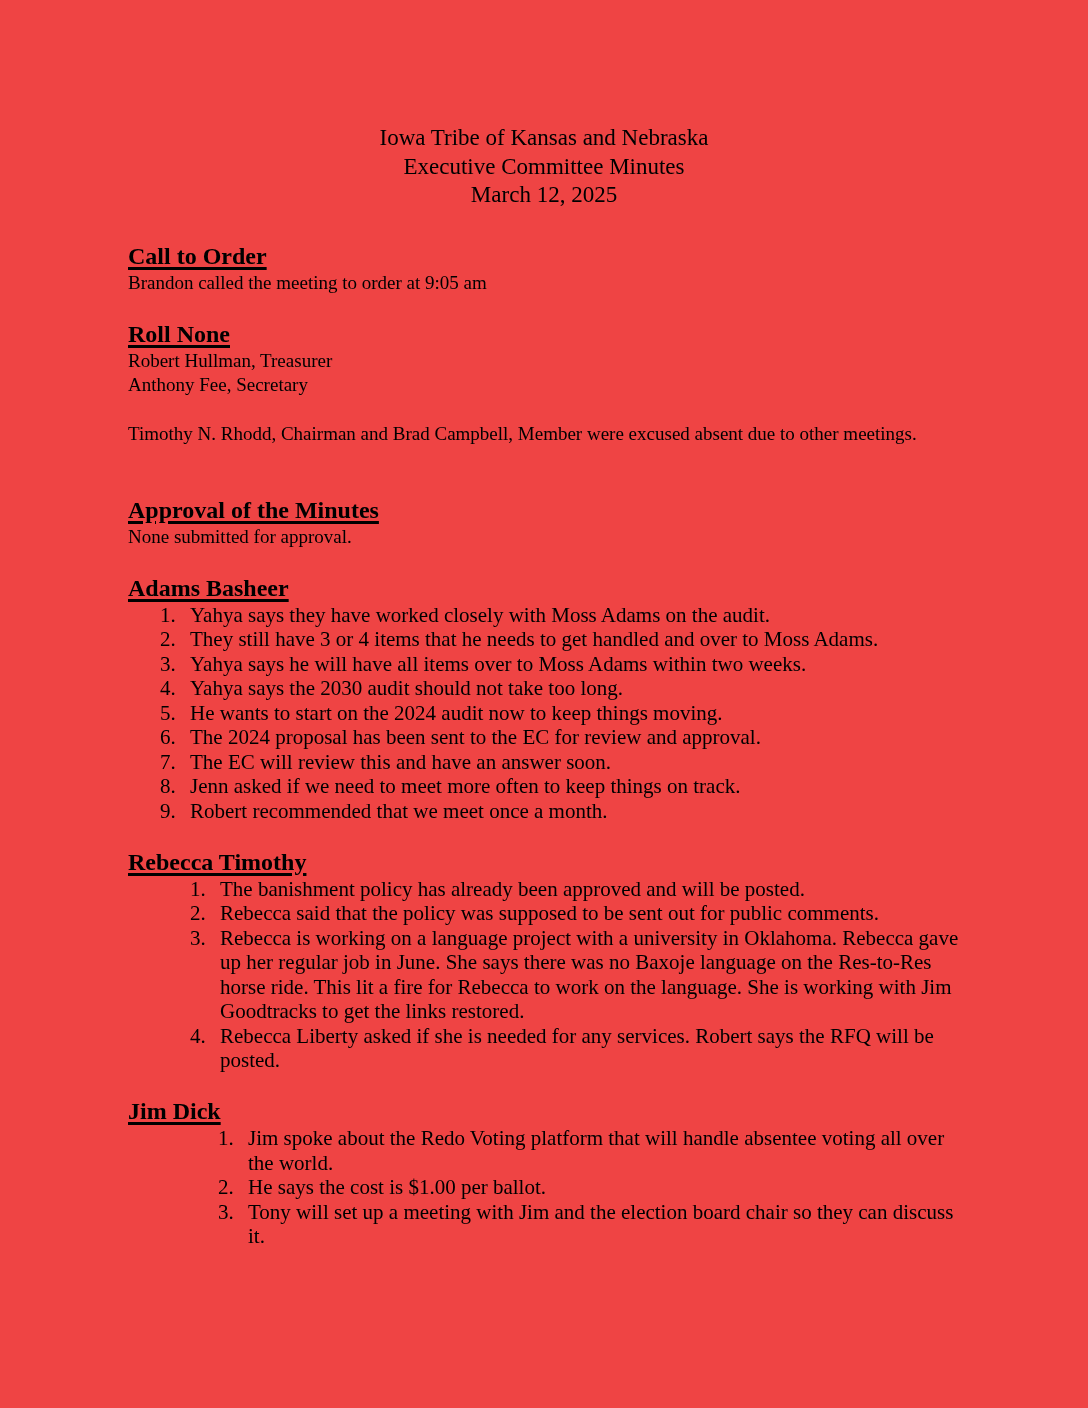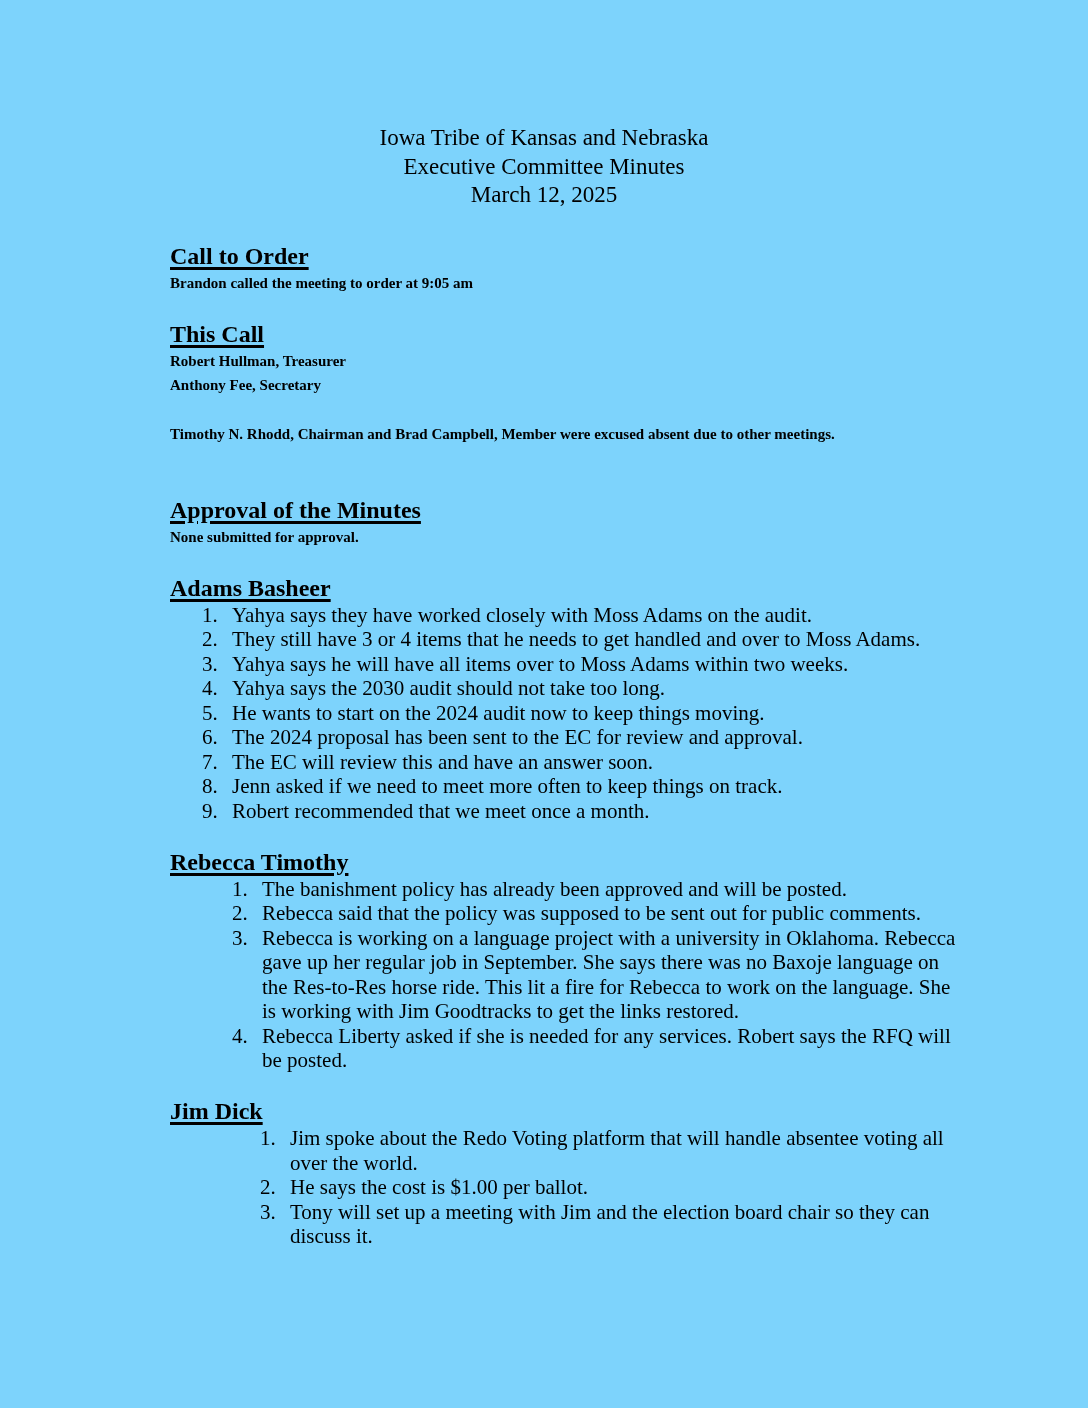--- a/index.html
+++ b/index.html
@@ -12,51 +12,49 @@
     height: 1408px;
     font-family: "Liberation Serif", "DejaVu Serif", serif;
     color: #000000;
     overflow: hidden;
   }
   .page {
     box-sizing: border-box;
     width: 1088px;
     height: 1408px;
     padding: 124px 128px 0 128px;
-    background: #7dd3fc;
+    background: #ef4444;
   }
   .title-block {
     text-align: center;
     margin-bottom: 32px;
   }
   .title-line {
     font-size: 23px;
     line-height: 28.5px;
     font-weight: normal;
   }
   .section {
     margin-top: 24.5px;
-    margin-left: 42px;
   }
   .heading {
     margin: 0;
     font-size: 24px;
     line-height: 29px;
     font-weight: bold;
   }
   .heading-text {
     text-decoration: underline;
     text-decoration-thickness: 2.5px;
     text-underline-offset: 3px;
   }
   .para {
     margin: 0;
-    font-size: 15px;
+    font-size: 19px;
     line-height: 24.5px;
-    font-weight: bold;
   }
   .spacer {
     height: 24.5px;
   }
   ol.list {
     margin: 0;
     padding: 0;
     list-style: none;
     font-size: 21px;
     line-height: 24.5px;
@@ -82,21 +80,21 @@
     <div class="title-line">Iowa Tribe of Kansas and Nebraska</div>
     <div class="title-line">Executive Committee Minutes</div>
     <div class="title-line">March 12, 2025</div>
   </div>
   <main>
       <section class="section">
         <h2 class="heading"><span class="heading-text">Call to Order</span></h2>
         <p class="para">Brandon called the meeting to order at 9:05 am</p>
       </section>
       <section class="section">
-        <h2 class="heading"><span class="heading-text">This Call</span></h2>
+        <h2 class="heading"><span class="heading-text">Roll None</span></h2>
         <p class="para">Robert Hullman, Treasurer</p>
         <p class="para">Anthony Fee, Secretary</p>
         <div class="spacer"></div>
         <p class="para">Timothy N. Rhodd, Chairman and Brad Campbell, Member were excused absent due to other meetings.</p>
         <div class="spacer"></div>
       </section>
       <section class="section">
         <h2 class="heading"><span class="heading-text">Approval of the Minutes</span></h2>
         <p class="para">None submitted for approval.</p>
       </section>
@@ -147,21 +145,21 @@
           <li>
             <span class="num">1.</span>
             <span class="text">The banishment policy has already been approved and will be posted.</span>
           </li>
           <li>
             <span class="num">2.</span>
             <span class="text">Rebecca said that the policy was supposed to be sent out for public comments.</span>
           </li>
           <li>
             <span class="num">3.</span>
-            <span class="text">Rebecca is working on a language project with a university in Oklahoma. Rebecca gave up her regular job in September. She says there was no Baxoje language on the Res-to-Res horse ride. This lit a fire for Rebecca to work on the language. She is working with Jim Goodtracks to get the links restored.</span>
+            <span class="text">Rebecca is working on a language project with a university in Oklahoma. Rebecca gave up her regular job in June. She says there was no Baxoje language on the Res-to-Res horse ride. This lit a fire for Rebecca to work on the language. She is working with Jim Goodtracks to get the links restored.</span>
           </li>
           <li>
             <span class="num">4.</span>
             <span class="text">Rebecca Liberty asked if she is needed for any services. Robert says the RFQ will be posted.</span>
           </li>
         </ol>
       </section>
       <section class="section">
         <h2 class="heading"><span class="heading-text">Jim Dick</span></h2>
         <ol class="list indent-3">

